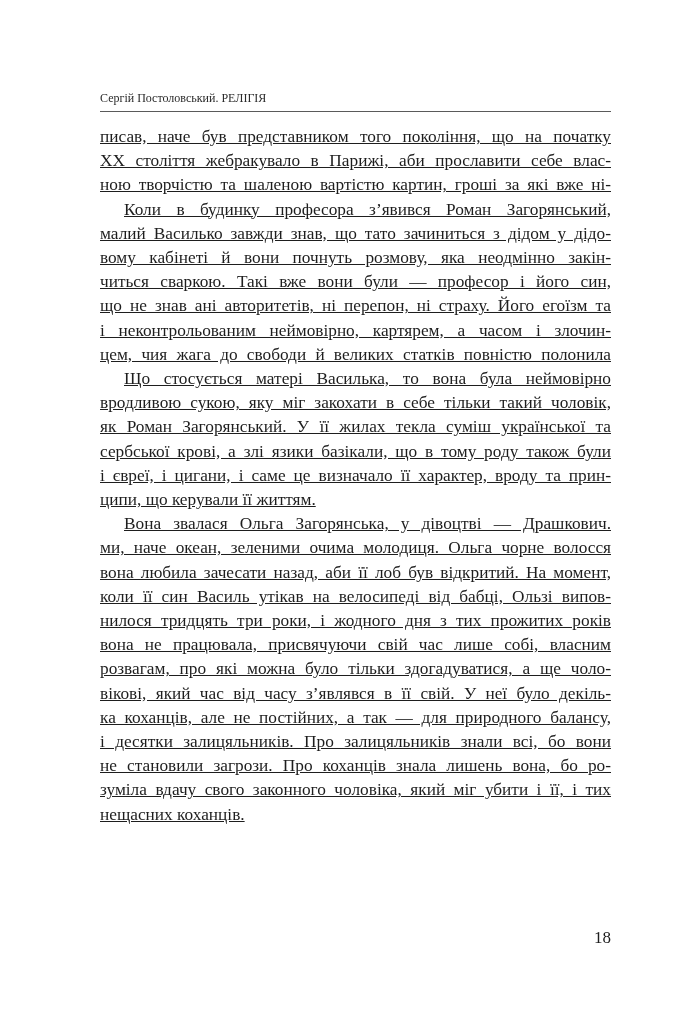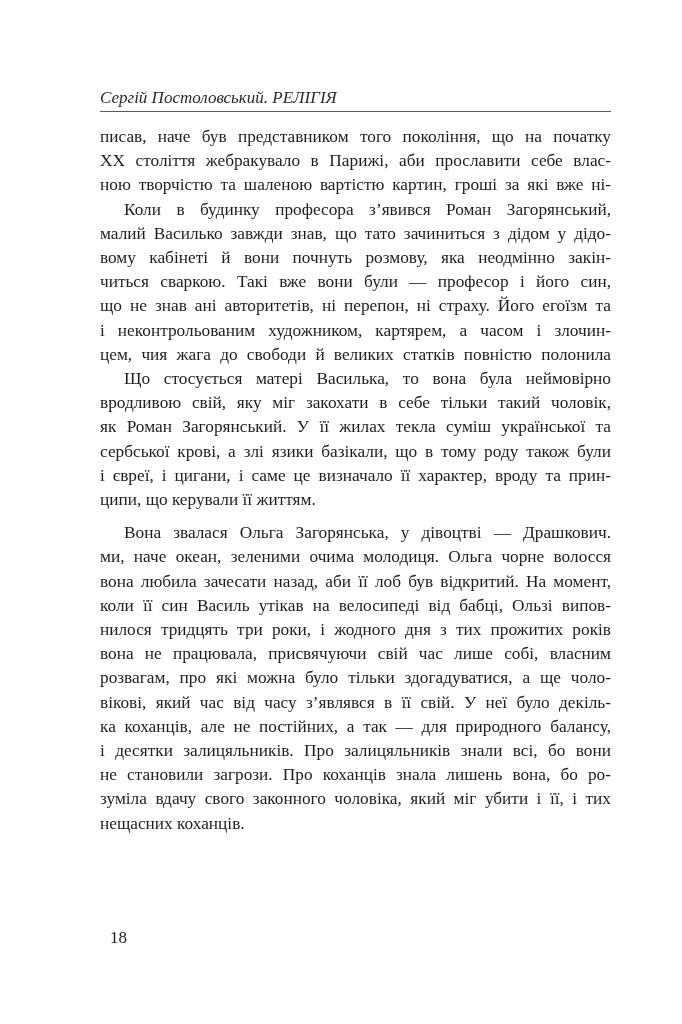--- a/index.html
+++ b/index.html
@@ -3,36 +3,37 @@
 <meta charset="utf-8">
 <style>
   html, body { margin: 0; padding: 0; background: #ffffff; }
   body { width: 682px; height: 1024px; position: relative; overflow: hidden; }
   .page {
     position: absolute; left: 100px; top: 0; width: 511px; height: 1024px;
     font-family: "Liberation Serif", "DejaVu Serif", serif; color: #1e1e1e;
   }
   .running-head {
     position: absolute; top: 88px; left: 0; width: 511px;
-    font-style: italic; font-size: 17px; line-height: 20px; color: #2a2a2a;
+    font-size: 12px; line-height: 20px; color: #2a2a2a;
   }
   .head-rule {
     position: absolute; top: 111px; left: 0; width: 511px; height: 0;
     border-top: 1.6px solid #5a5a5a;
   }
   .body-text {
     position: absolute; top: 125px; left: 0; width: 511px;
     font-size: 17.3px; line-height: 24.2px; text-align: justify;
     hyphens: manual;
+    text-decoration: underline;
   }
   .body-text p { margin: 0; text-indent: 0; }
   .body-text .ln { display: block; text-align: justify; text-align-last: justify; white-space: nowrap; }
   .body-text .ln.last { text-align-last: left; }
   .folio {
-    position: absolute; top: 928px; left: 10px; width: 511px; text-align: left;
+    position: absolute; top: 928px; left: 0; width: 511px; text-align: right;
     font-size: 17px; line-height: 20px;
   }
 </style>
 </head>
 <body>
 
 <div class="page">
   <div class="running-head">Сергій Постоловський. РЕЛІГІЯ</div>
   <div class="head-rule"></div>
   <div class="body-text" id="body-text">
@@ -40,33 +41,33 @@
         <span class="ln">писав, наче був представником того покоління, що на початку</span>
         <span class="ln">XX століття жебракувало в Парижі, аби прославити себе влас-</span>
         <span class="ln">ною творчістю та шаленою вартістю картин, гроші за які вже ні-</span>
       </p>
       <p>
         <span class="ln" style="text-indent: 24px;">Коли в будинку професора з’явився Роман Загорянський,</span>
         <span class="ln">малий Василько завжди знав, що тато зачиниться з дідом у дідо-</span>
         <span class="ln">вому кабінеті й вони почнуть розмову, яка неодмінно закін-</span>
         <span class="ln">читься сваркою. Такі вже вони були — професор і його син,</span>
         <span class="ln">що не знав ані авторитетів, ні перепон, ні страху. Його егоїзм та</span>
-        <span class="ln">і неконтрольованим художником, картярем, а часом і злочин-</span>
+        <span class="ln">і неконтрольованим неймовірно, картярем, а часом і злочин-</span>
         <span class="ln">цем, чия жага до свободи й великих статків повністю полонила</span>
       </p>
       <p>
         <span class="ln" style="text-indent: 24px;">Що стосується матері Василька, то вона була неймовірно</span>
-        <span class="ln">вродливою свій, яку міг закохати в себе тільки такий чоловік,</span>
+        <span class="ln">вродливою сукою, яку міг закохати в себе тільки такий чоловік,</span>
         <span class="ln">як Роман Загорянський. У її жилах текла суміш української та</span>
         <span class="ln">сербської крові, а злі язики базікали, що в тому роду також були</span>
         <span class="ln">і євреї, і цигани, і саме це визначало її характер, вроду та прин-</span>
         <span class="ln last">ципи, що керували її життям.</span>
       </p>
       <p>
-        <span class="ln" style="text-indent: 24px; margin-top: 9px;">Вона звалася Ольга Загорянська, у дівоцтві — Драшкович.</span>
+        <span class="ln" style="text-indent: 24px;">Вона звалася Ольга Загорянська, у дівоцтві — Драшкович.</span>
         <span class="ln">ми, наче океан, зеленими очима молодиця. Ольга чорне волосся</span>
         <span class="ln">вона любила зачесати назад, аби її лоб був відкритий. На момент,</span>
         <span class="ln">коли її син Василь утікав на велосипеді від бабці, Ользі випов-</span>
         <span class="ln">нилося тридцять три роки, і жодного дня з тих прожитих років</span>
         <span class="ln">вона не працювала, присвячуючи свій час лише собі, власним</span>
         <span class="ln">розвагам, про які можна було тільки здогадуватися, а ще чоло-</span>
         <span class="ln">вікові, який час від часу з’являвся в її свій. У неї було декіль-</span>
         <span class="ln">ка коханців, але не постійних, а так — для природного балансу,</span>
         <span class="ln">і десятки залицяльників. Про залицяльників знали всі, бо вони</span>
         <span class="ln">не становили загрози. Про коханців знала лишень вона, бо ро-</span>

